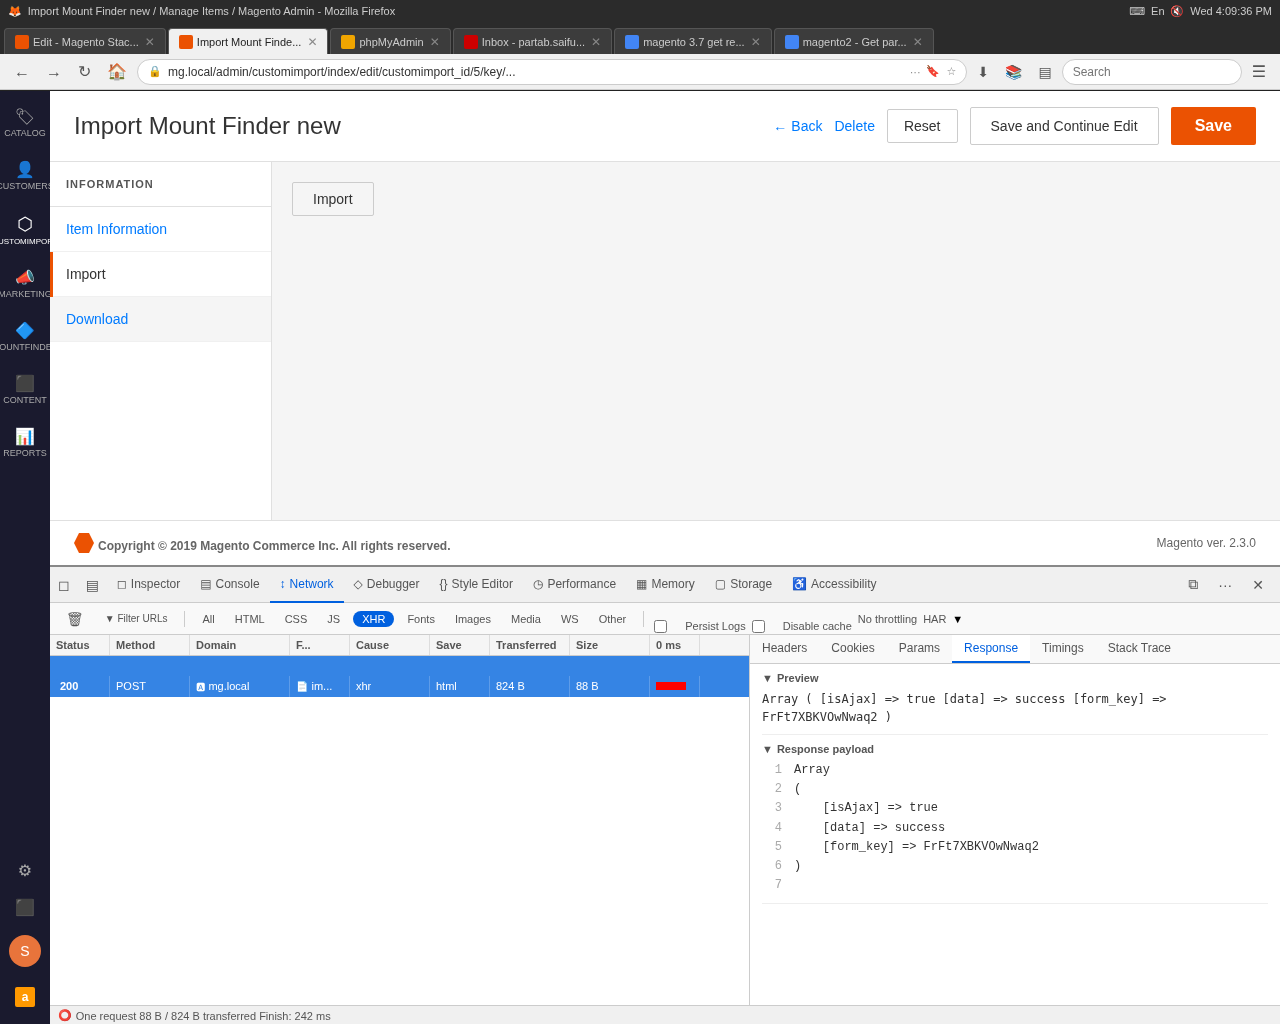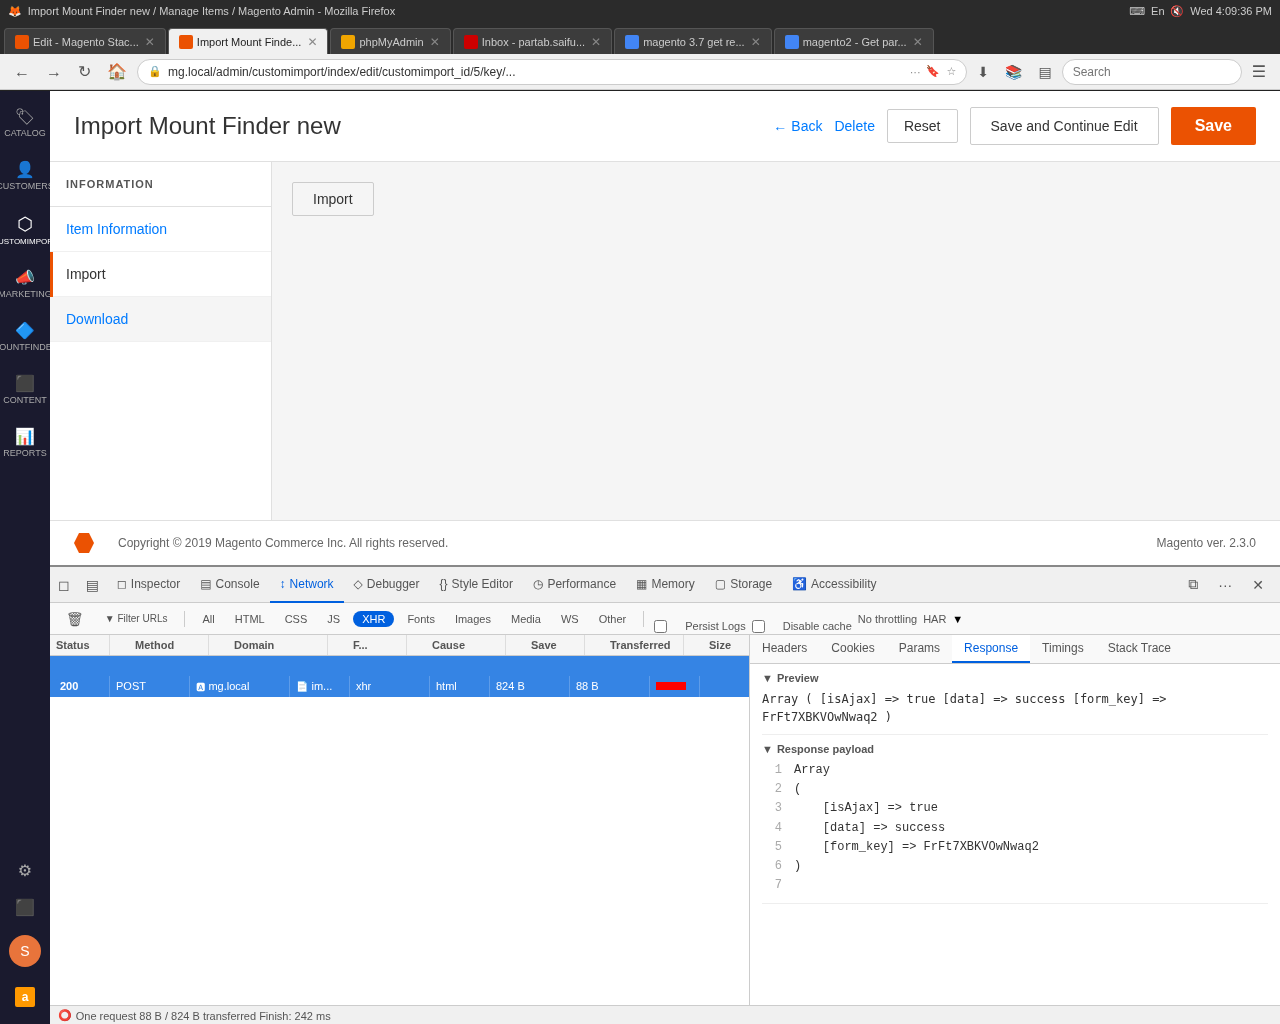--- a/index.html
+++ b/index.html
@@ -386,21 +386,20 @@
       overflow: hidden;
       flex-shrink: 0;
       border-right: 1px solid #ccc;
     }
     .table-header {
       display: grid;
       grid-template-columns: 60px 80px 100px 60px 80px 60px 80px 80px 50px;
       background: #f5f5f5;
       border-bottom: 1px solid #ccc;
       flex-shrink: 0;
-      gap: 19px;
     }
     .th {
       padding: 4px 6px;
       font-size: 11px;
       font-weight: bold;
       color: #555;
       border-right: 1px solid #ddd;
       white-space: nowrap;
       overflow: hidden;
     }
@@ -519,21 +518,21 @@
     }
 
     
     ::-webkit-scrollbar { width: 6px; height: 6px; }
     ::-webkit-scrollbar-track { background: #f1f1f1; }
     ::-webkit-scrollbar-thumb { background: #ccc; border-radius: 3px; }
 
     .panel-item-wrapper { position: relative; }
 
     
-    .footer-magento { display: flex; align-items: center; gap: 24px; }
+    .footer-magento { display: flex; align-items: flex-end; gap: 4px; font-weight: bold; }
     .magento-icon {
       width: 20px; height: 20px;
       background: #eb5202;
       clip-path: polygon(25% 0%, 75% 0%, 100% 50%, 75% 100%, 25% 100%, 0% 50%);
     }
 
     .separator { width: 1px; height: 16px; background: #ccc; margin: 0 4px; }
   </style>
 </head>
 <body>

